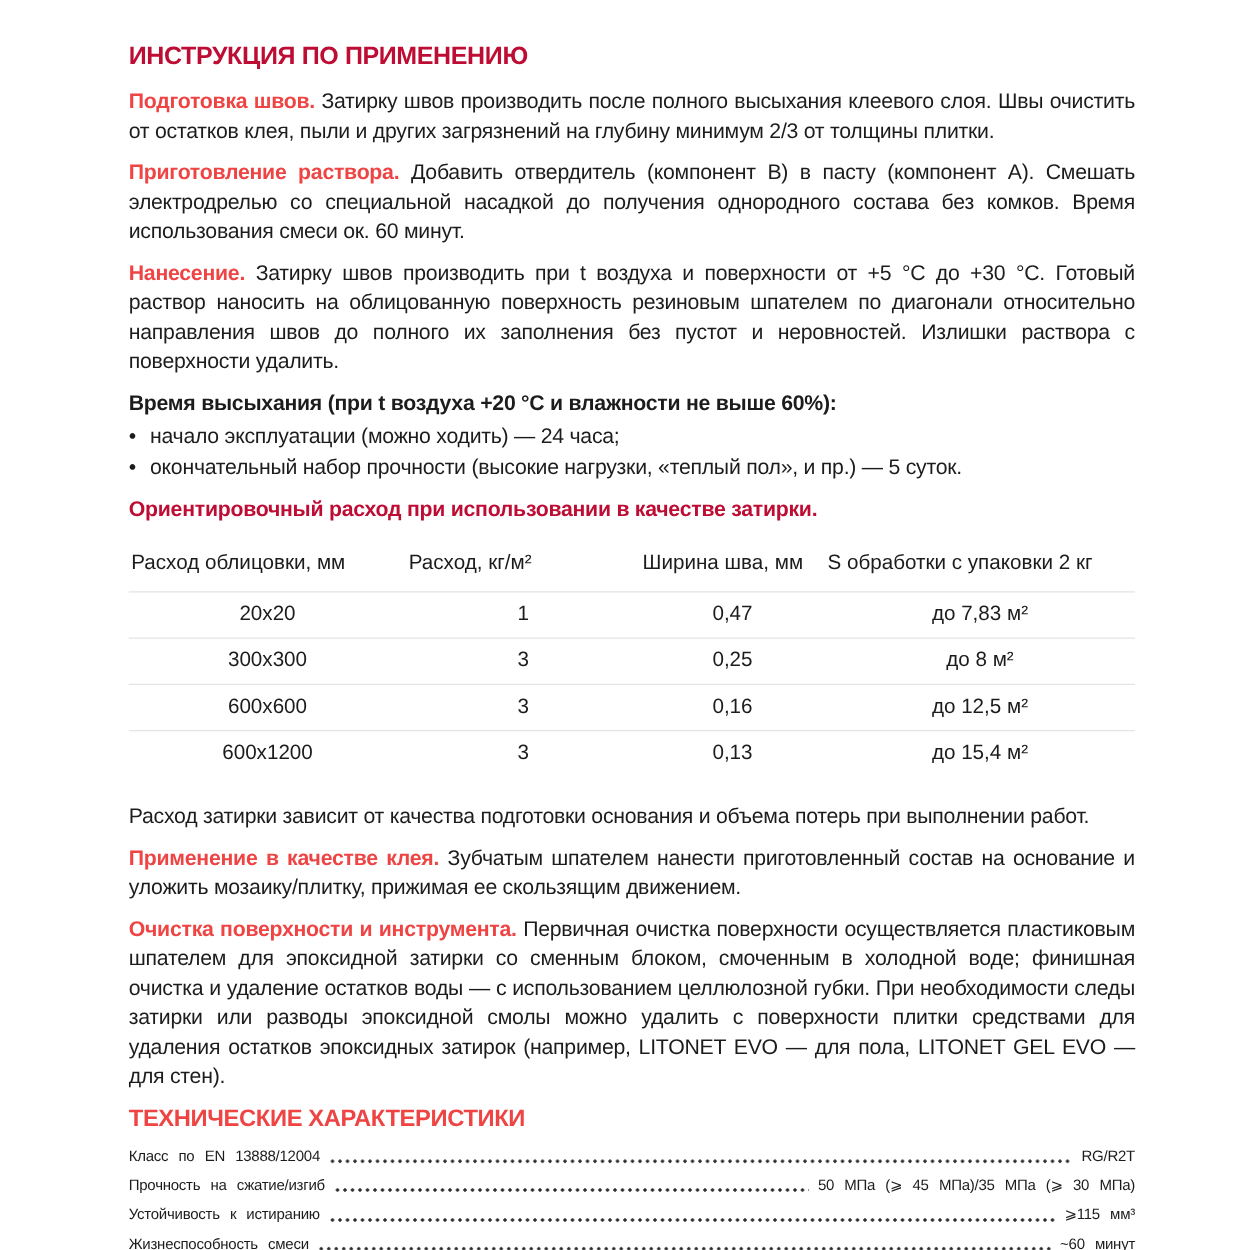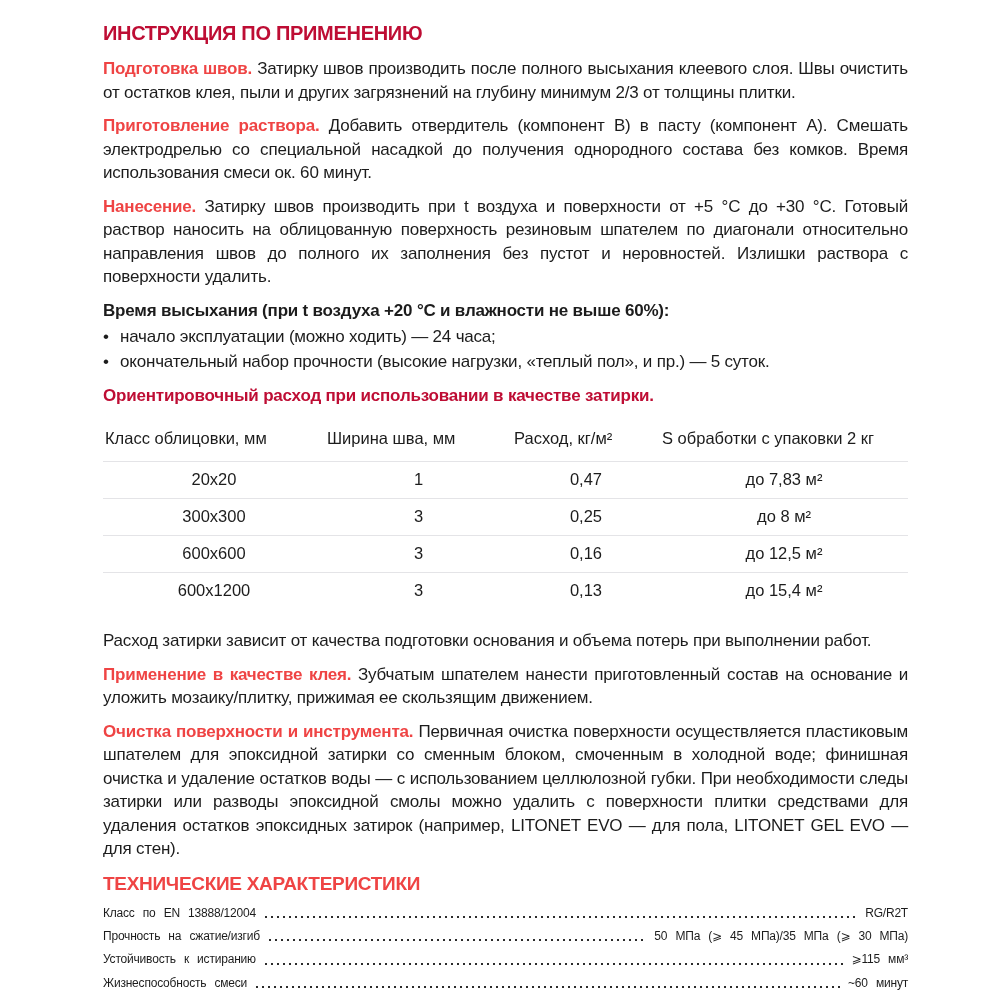--- a/index.html
+++ b/index.html
@@ -1,21 +1,21 @@
 <!DOCTYPE html>
 <html><head>
 <meta charset="utf-8">
 <style>
   * { margin: 0; padding: 0; box-sizing: border-box; }
   html, body { background: #ffffff; }
   .page {
     width: 1000px;
     height: 1000px;
     background: #ffffff;
-    padding: 16px 92px 0 103px;
+    padding: 28px 92px 0 103px;
     font-family: "Liberation Sans", "DejaVu Sans", sans-serif;
     color: #1c1c1c;
     letter-spacing: -0.2px;
     overflow: hidden;
   }
   h1.doc-title {
     font-size: 20px;
     font-weight: bold;
     color: #BE0D34;
     margin: 6px 0 12px 0;
@@ -121,23 +121,23 @@
     <div class="bullet-item">
         <span class="marker">•</span>
         <span>окончательный набор прочности (высокие нагрузки, «теплый пол», и пр.) — 5 суток.</span>
       </div>
   </div>
 
   <div class="red-subhead">Ориентировочный расход при использовании в качестве затирки.</div>
 
   <div class="consumption-table">
     <div class="t-row t-head">
-      <div class="cell">Класс облицовки, мм</div>
+      <div class="cell">Расход облицовки, мм</div>
+      <div class="cell">Расход, кг/м²</div>
       <div class="cell">Ширина шва, мм</div>
-      <div class="cell">Расход, кг/м²</div>
       <div class="cell">S обработки с упаковки 2 кг</div>
     </div>
     <div class="t-row t-data">
       <div class="cell">20x20</div>
       <div class="cell">1</div>
       <div class="cell">0,47</div>
       <div class="cell">до 7,83 м²</div>
     </div>
     <div class="t-row t-data">
       <div class="cell">300x300</div>

